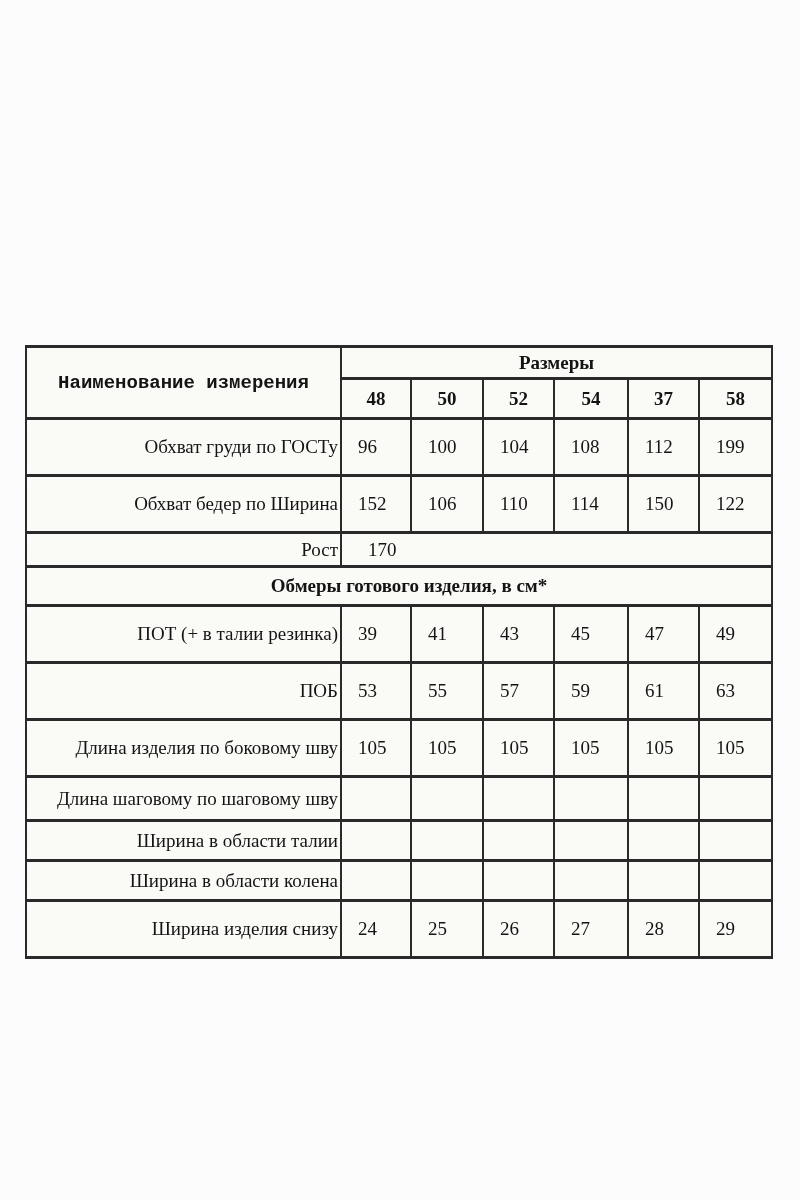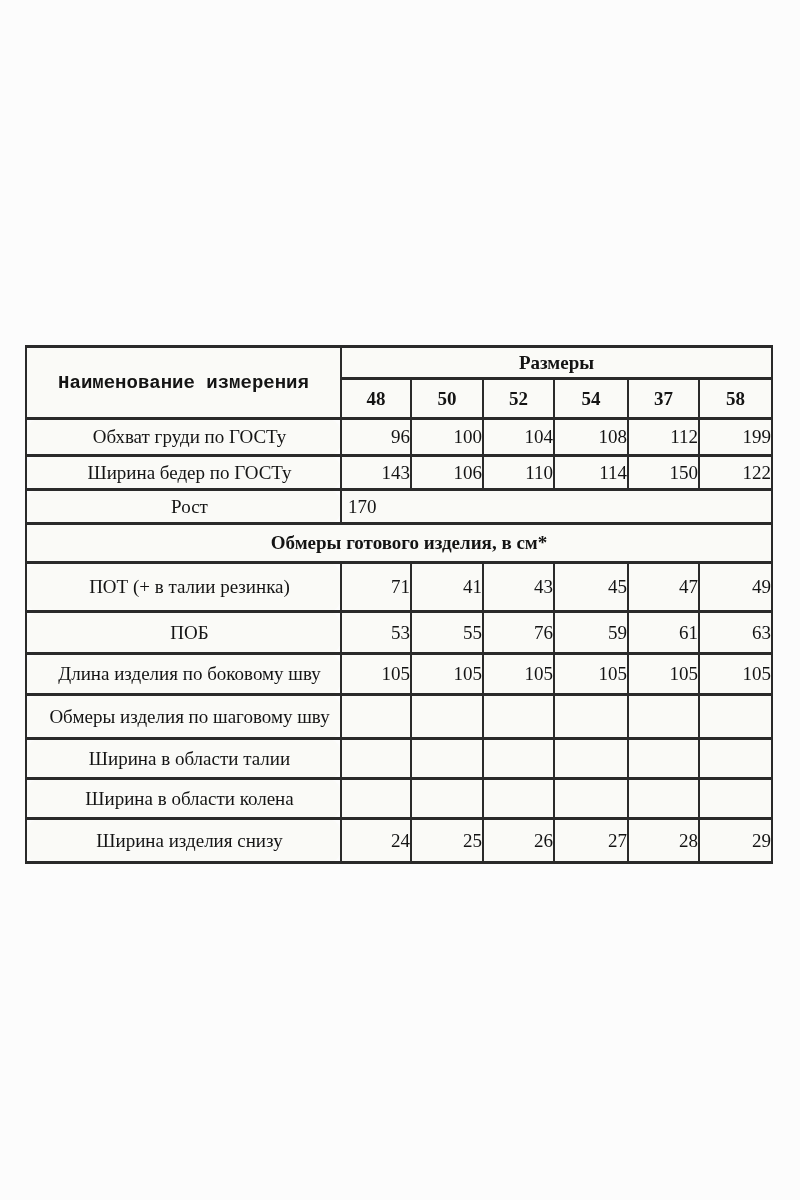--- a/index.html
+++ b/index.html
@@ -21,23 +21,23 @@
   table.size-chart td {
     border: 2px solid #2a2a2a;
     border-top-width: 3px;
     border-bottom-width: 3px;
     background: #fafaf7;
     font-size: 19px;
     vertical-align: middle;
     overflow: hidden;
     white-space: nowrap;
   }
-  td.lbl { text-align: center; padding: 0 2px 0 14px; border-radius: 14px; }
-  td.num { text-align: right; padding: 0; }
-  td.merged-num { text-align: left; padding: 0 0 0 6px; }
+  td.lbl { text-align: right; padding: 0 2px 0 14px; border-radius: 14px; }
+  td.num { text-align: left; padding: 16px; }
+  td.merged-num { text-align: left; padding: 0 0 0 26px; }
 
   td.hdr {
     background: #d6d6d3;
     font-weight: 700;
     text-align: center;
     padding: 0;
   }
   td.name-hdr { font-size: 20px; font-family: Liberation Mono, monospace; }
   td.sizes-hdr { font-size: 21px; }
   td.size-col { font-size: 25px; }
@@ -75,67 +75,67 @@
     <tr style="height:37px">
       <td class="lbl">Обхват груди по ГОСТу</td>
       <td class="num">96</td>
       <td class="num">100</td>
       <td class="num">104</td>
       <td class="num">108</td>
       <td class="num">112</td>
       <td class="num">199</td>
     </tr>
     <tr style="height:34px">
-      <td class="lbl">Ширина бедер по ГОСТу</td>
-      <td class="num">143</td>
+      <td class="lbl">Обхват бедер по Ширина</td>
+      <td class="num">152</td>
       <td class="num">106</td>
       <td class="num">110</td>
       <td class="num">114</td>
       <td class="num">150</td>
       <td class="num">122</td>
     </tr>
 
     <tr style="height:34px">
       <td class="lbl">Рост</td>
       <td class="merged-num" colspan="6">170</td>
     </tr>
 
     <tr style="height:39px">
       <td class="hdr section-hdr" colspan="7">Обмеры готового изделия, в см*</td>
     </tr>
 
     <tr style="height:49px">
       <td class="lbl">ПОТ (+ в талии резинка)</td>
-      <td class="num">71</td>
+      <td class="num">39</td>
       <td class="num">41</td>
       <td class="num">43</td>
       <td class="num">45</td>
       <td class="num">47</td>
       <td class="num">49</td>
     </tr>
     <tr style="height:42px">
       <td class="lbl">ПОБ</td>
       <td class="num">53</td>
       <td class="num">55</td>
-      <td class="num">76</td>
+      <td class="num">57</td>
       <td class="num">59</td>
       <td class="num">61</td>
       <td class="num">63</td>
     </tr>
     <tr style="height:41px">
       <td class="lbl">Длина изделия по боковому шву</td>
       <td class="num">105</td>
       <td class="num">105</td>
       <td class="num">105</td>
       <td class="num">105</td>
       <td class="num">105</td>
       <td class="num">105</td>
     </tr>
     <tr style="height:44px">
-      <td class="lbl">Обмеры изделия по шаговому шву</td>
+      <td class="lbl">Длина шаговому по шаговому шву</td>
       <td class="num"></td>
       <td class="num"></td>
       <td class="num"></td>
       <td class="num"></td>
       <td class="num"></td>
       <td class="num"></td>
     </tr>
     <tr style="height:40px">
       <td class="lbl">Ширина в области талии</td>
       <td class="num"></td>

